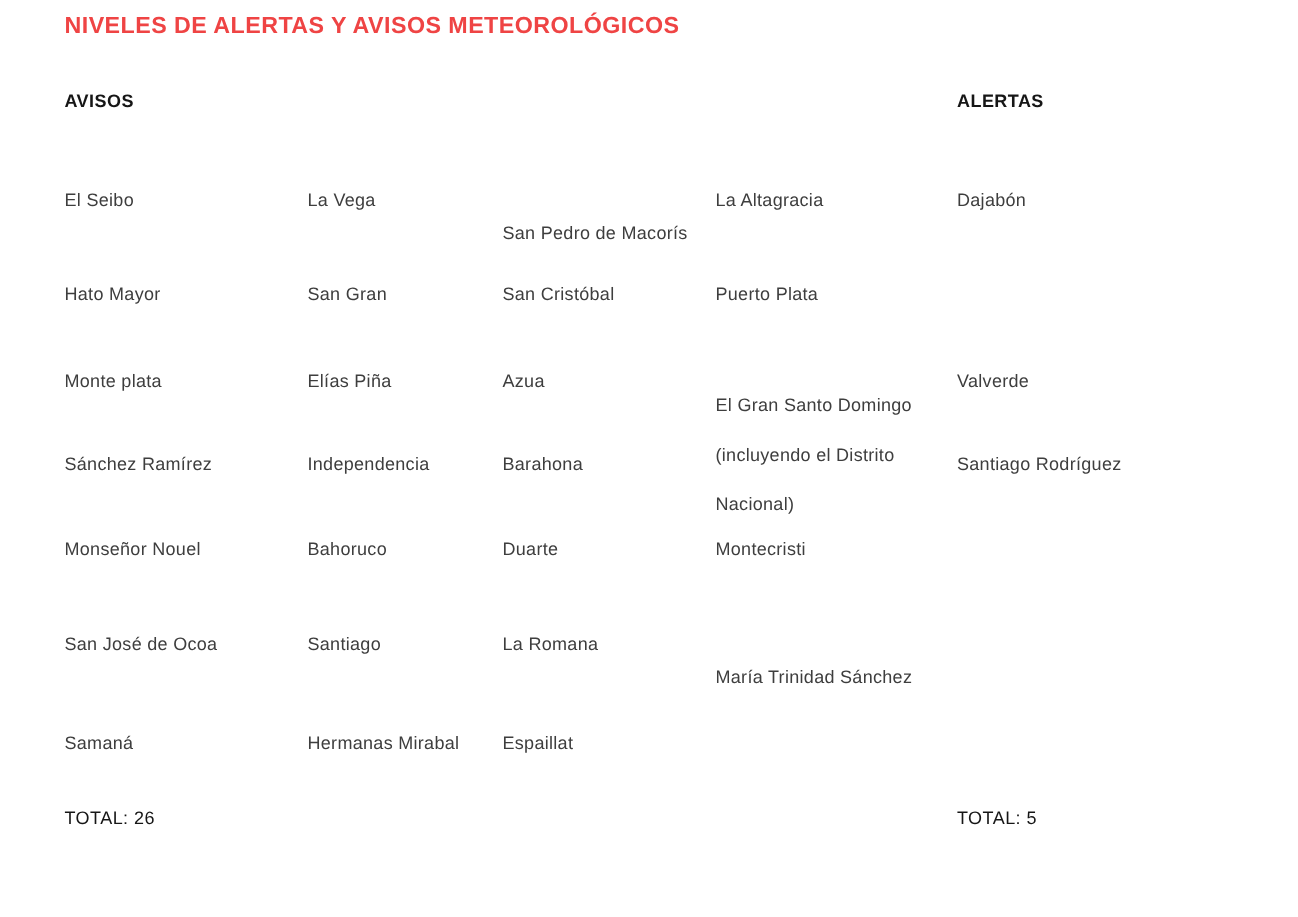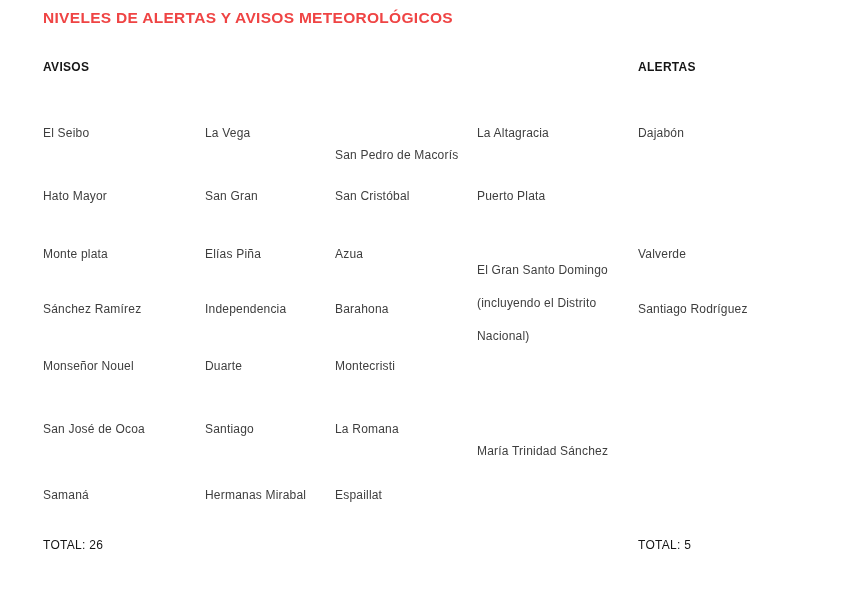--- a/index.html
+++ b/index.html
@@ -81,20 +81,21 @@
     <div class="cell">Azua</div>
     <div class="cell wrap span2">El Gran Santo Domingo (incluyendo el Distrito Nacional)</div>
     <div class="cell">Valverde</div>
 
     <div class="cell c1">Sánchez Ramírez</div>
     <div class="cell">Independencia</div>
     <div class="cell">Barahona</div>
     <div class="cell">Santiago Rodríguez</div>
 
     <div class="cell c1">Monseñor Nouel</div>
+    <div class="cell">Bahoruco</div>
     <div class="cell">Duarte</div>
     <div class="cell">Montecristi</div>
 
     <div class="cell c1">San José de Ocoa</div>
     <div class="cell">Santiago</div>
     <div class="cell">La Romana</div>
     <div class="cell wrap">María Trinidad Sánchez</div>
 
     <div class="cell c1">Samaná</div>
     <div class="cell">Hermanas Mirabal</div>

